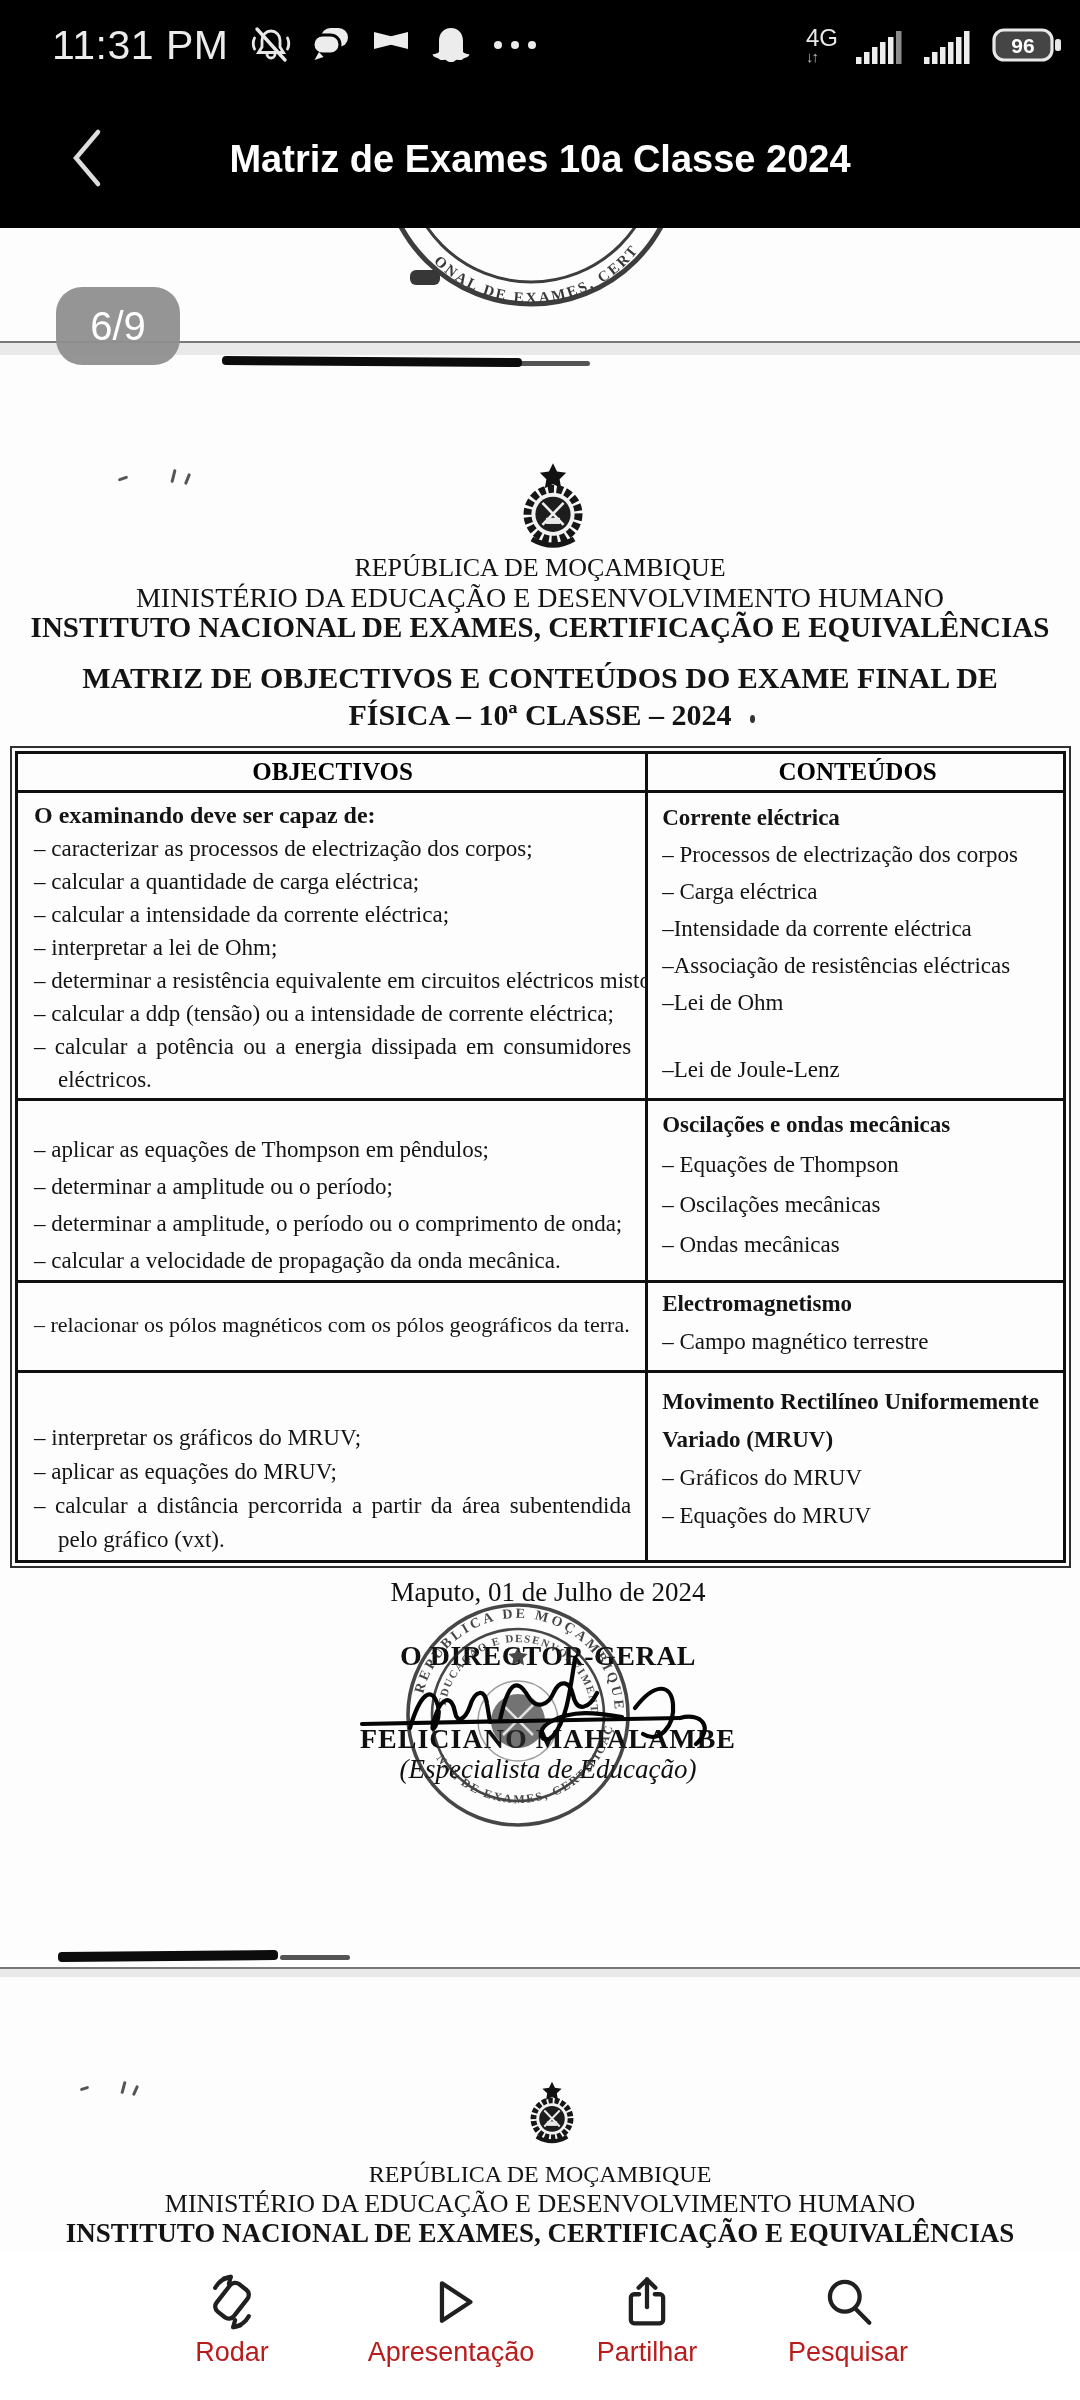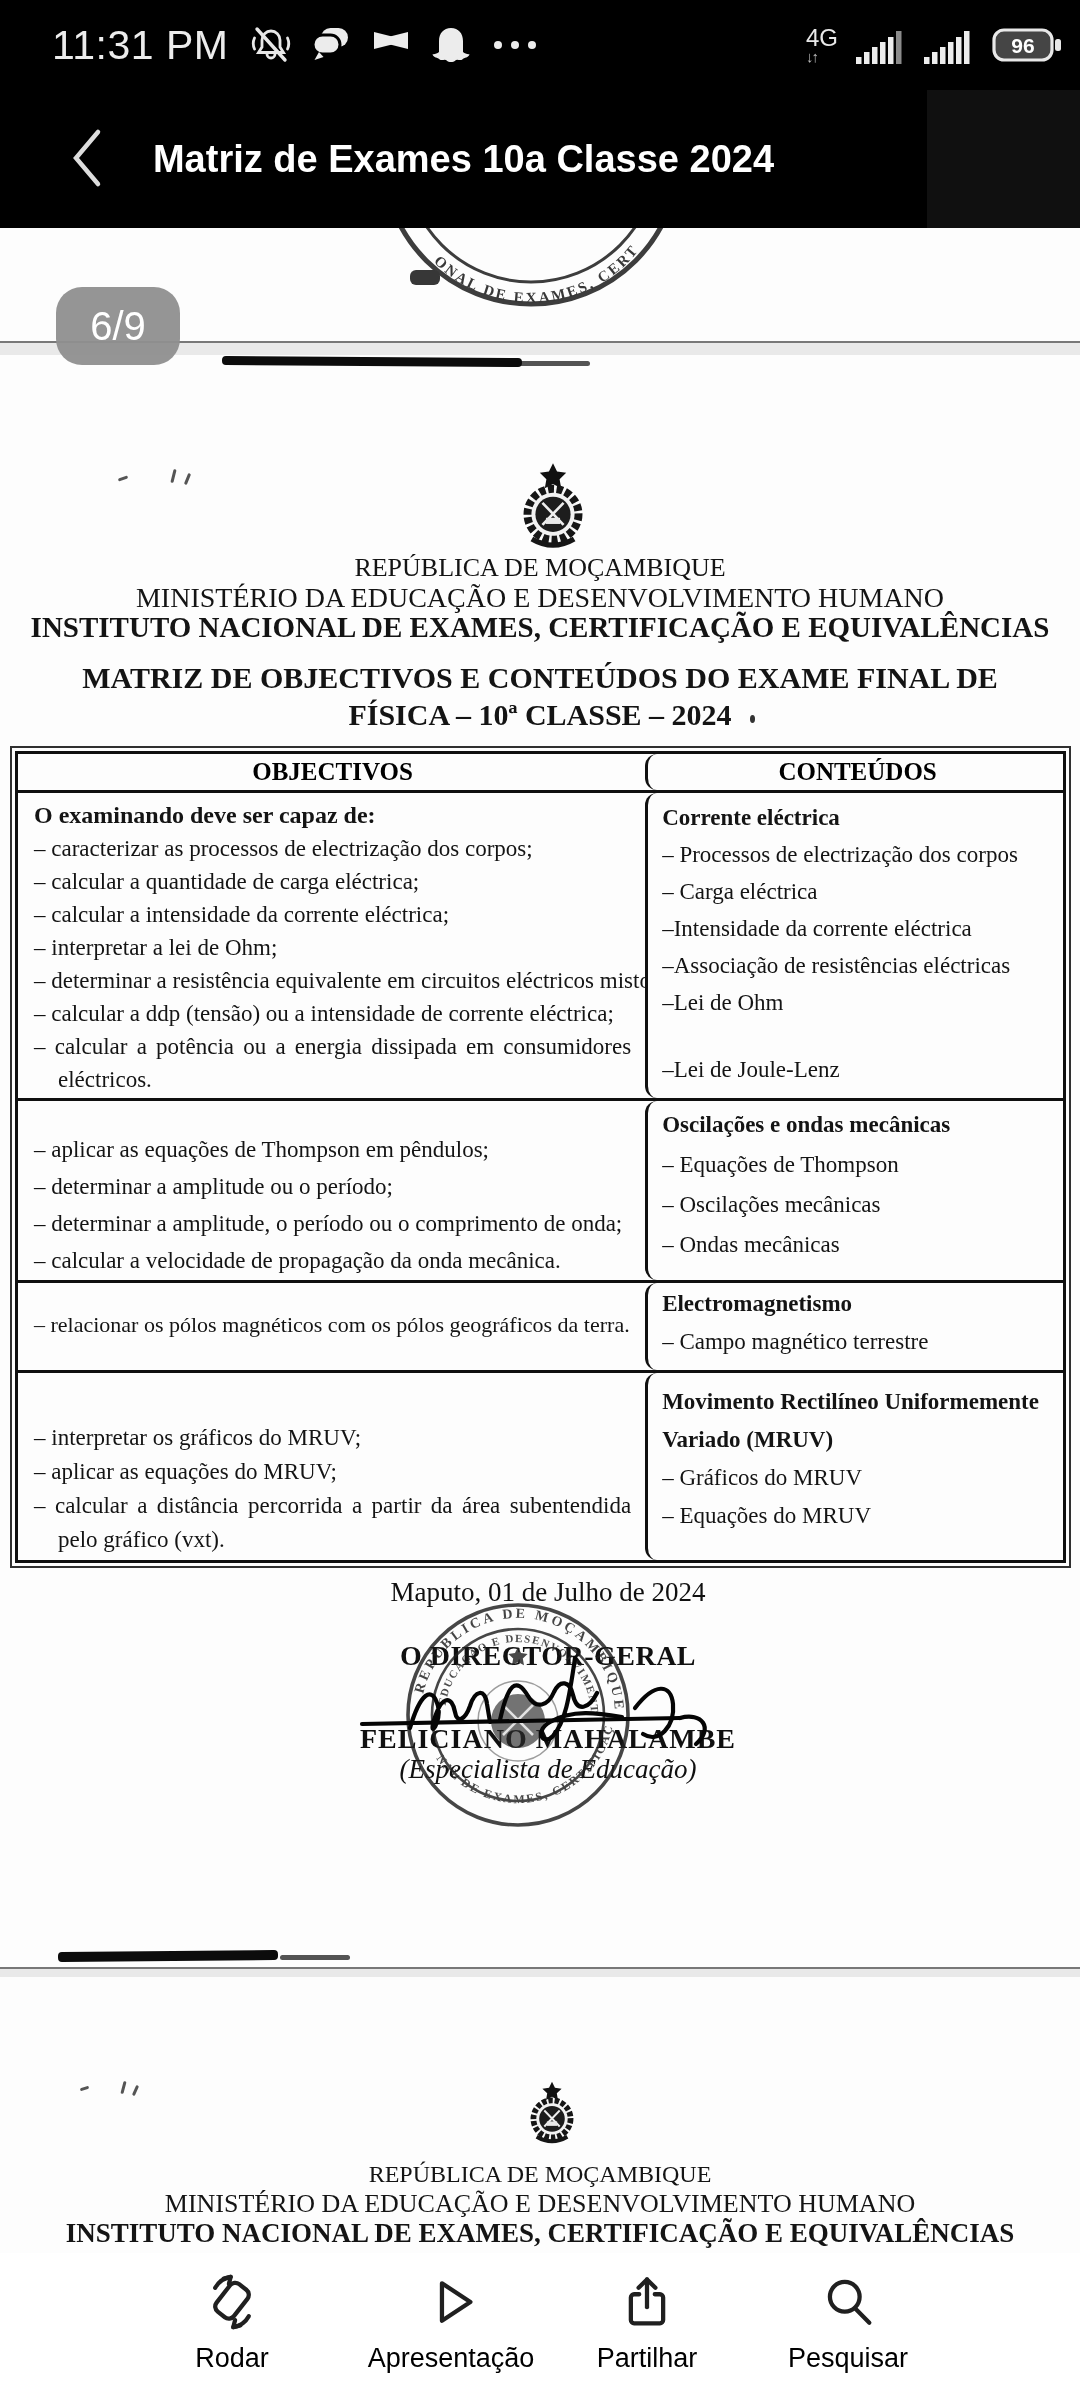--- a/index.html
+++ b/index.html
@@ -13,21 +13,21 @@
   .sb-time { color:#ececec; font-size:41px; font-weight:400; letter-spacing:0.5px; margin-right:6px; }
   .sb-icon { display:flex; align-items:center; }
   .sb-dots { display:flex; gap:9px; margin-left:6px; }
   .sb-dots i { width:8px; height:8px; border-radius:50%; background:#ececec; }
   .sb-right { position:absolute; right:16px; top:0; height:90px; display:flex; align-items:center; gap:20px; }
   .net-block { display:flex; flex-direction:column; align-items:flex-start; line-height:1; margin-right:-2px; }
   .net-type { color:#e9e9e9; font-size:24px; font-weight:500; }
   .net-arrows { color:#b9b9b9; font-size:15px; letter-spacing:-2px; margin-top:-1px; }
 
   
-  .title-bar { position:absolute; left:0; top:90px; width:927px; height:138px; background:#000; }
+  .title-bar { position:absolute; left:0; top:90px; width:1080px; height:138px; background:#000; }
   .back-btn { position:absolute; left:62px; top:28px; width:56px; height:80px; cursor:pointer; }
   .app-title { position:absolute; left:0; top:0; width:100%; height:100%; display:flex; align-items:center;
                justify-content:center; color:#fff; font-size:38px; font-weight:700; }
 
   
   .content { position:absolute; left:0; top:228px; width:1080px; height:2025px; background:#e9e9e9; }
   .page { position:absolute; left:0; width:1080px; background:#fdfdfd; color:#141414;
           font-family:"Liberation Serif","DejaVu Serif",serif; }
   .page-prev { top:0; height:113px; overflow:hidden; }
   .gap-line { position:absolute; left:0; width:1080px; border-top:2px solid #787878; }
@@ -36,21 +36,21 @@
 
   .center-line { position:absolute; left:0; width:1080px; text-align:center; white-space:nowrap; }
 
   .mark { position:absolute; background:#555; border-radius:2px; }
 
   
   .xtable { position:absolute; left:15px; top:396px; width:1051px; background:#fdfdfd;
             border:3px solid #101010; outline:2px solid #303030; outline-offset:3px; }
   .trow { display:flex; border-top:3px solid #101010; overflow:hidden; }
   .trow.first { border-top:none; }
-  .tc { overflow:hidden;border-radius:12px; }
+  .tc { overflow:hidden; }
   .lc { width:638px; padding:0 14px 0 16px; }
   .rc { width:425px; border-left:3px solid #101010; padding:0 10px 0 14px; }
   .th { display:flex; align-items:center; justify-content:center; font-weight:700; font-size:25px; color:#000; }
   .cell-text { font-size:23px; color:#141414; }
   .b { padding-left:24px; text-indent:-24px; white-space:nowrap; }
   .b.wrap { white-space:normal; text-align:justify; }
   .ct-title { font-weight:700; }
   .r1l { padding-top:6px; line-height:33px; }
   .r1l .intro { font-weight:700; font-size:24px; }
   .r1r { padding-top:6px; line-height:37px; }
@@ -71,21 +71,21 @@
 
   
   .page-badge { position:absolute; left:56px; top:287px; width:124px; height:78px; border-radius:26px;
                 background:rgba(143,143,143,0.95); display:flex; align-items:center; justify-content:center;
                 color:#fff; font-size:40px; font-weight:400; }
 
   
   .toolbar { position:absolute; left:0; top:2253px; width:1080px; height:147px; background:#fff; }
   .tb-item { position:absolute; top:18px; width:220px; display:flex; flex-direction:column; align-items:center;
              cursor:pointer; }
-  .tb-label { margin-top:6px; font-size:27px; color:#000000; font-family:"Liberation Sans",sans-serif; }
+  .tb-label { font-size:27px; color:#b91c1c; font-family:"Liberation Sans",sans-serif; }
 </style>
 </head>
 <body>
 
 <div class="screen">
 
   <div class="status-bar">
     <div class="sb-left">
       <span class="sb-time">11:31 PM</span>
       <span class="sb-icon">

